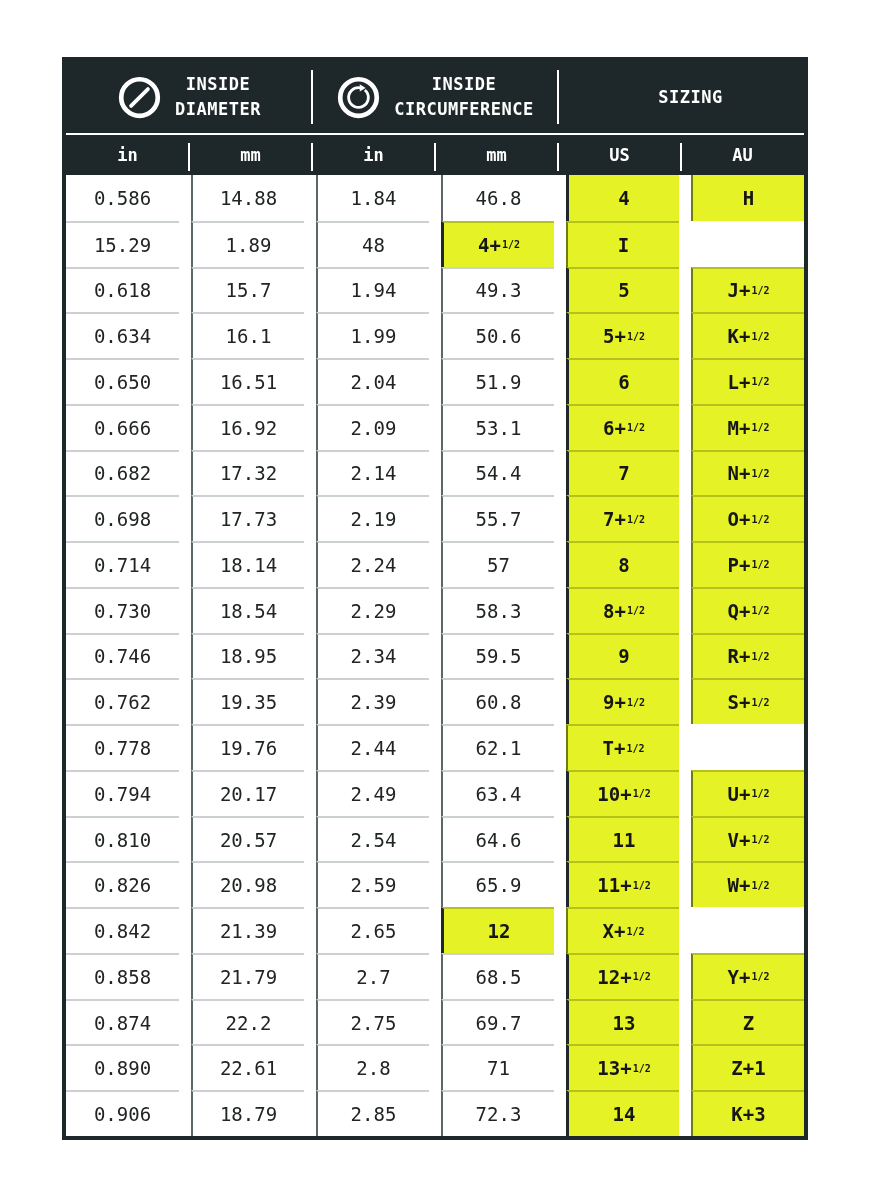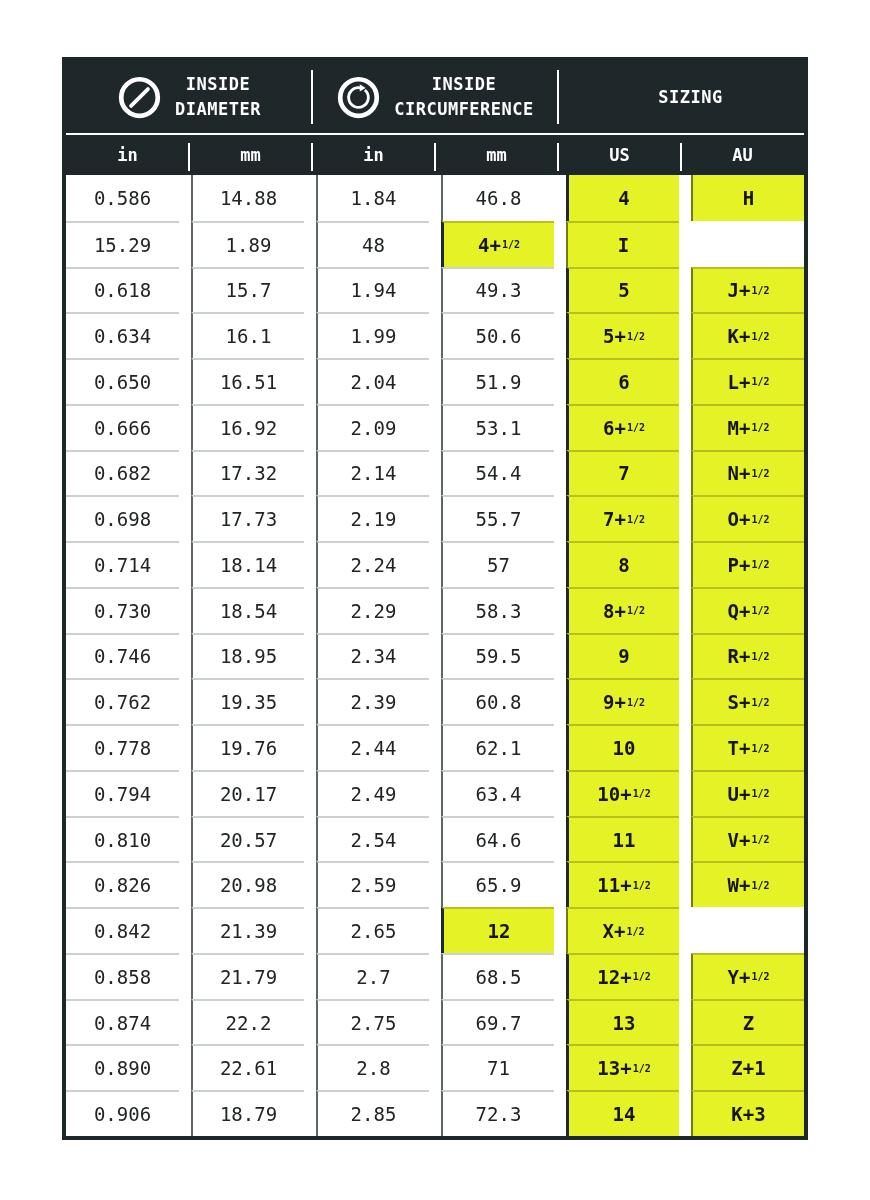--- a/index.html
+++ b/index.html
@@ -243,21 +243,20 @@
           <div class="cell c5 sizing">
             <span>S+</span>
             <span class="frac">1/2</span>
           </div>
         </div>
         <div class="row">
           <div class="cell c0">0.778</div>
           <div class="cell c1">19.76</div>
           <div class="cell c2">2.44</div>
           <div class="cell c3">62.1</div>
-          <div class="cell c4 sizing">10</div>
           <div class="cell c5 sizing">
             <span>T+</span>
             <span class="frac">1/2</span>
           </div>
         </div>
         <div class="row">
           <div class="cell c0">0.794</div>
           <div class="cell c1">20.17</div>
           <div class="cell c2">2.49</div>
           <div class="cell c3">63.4</div>

